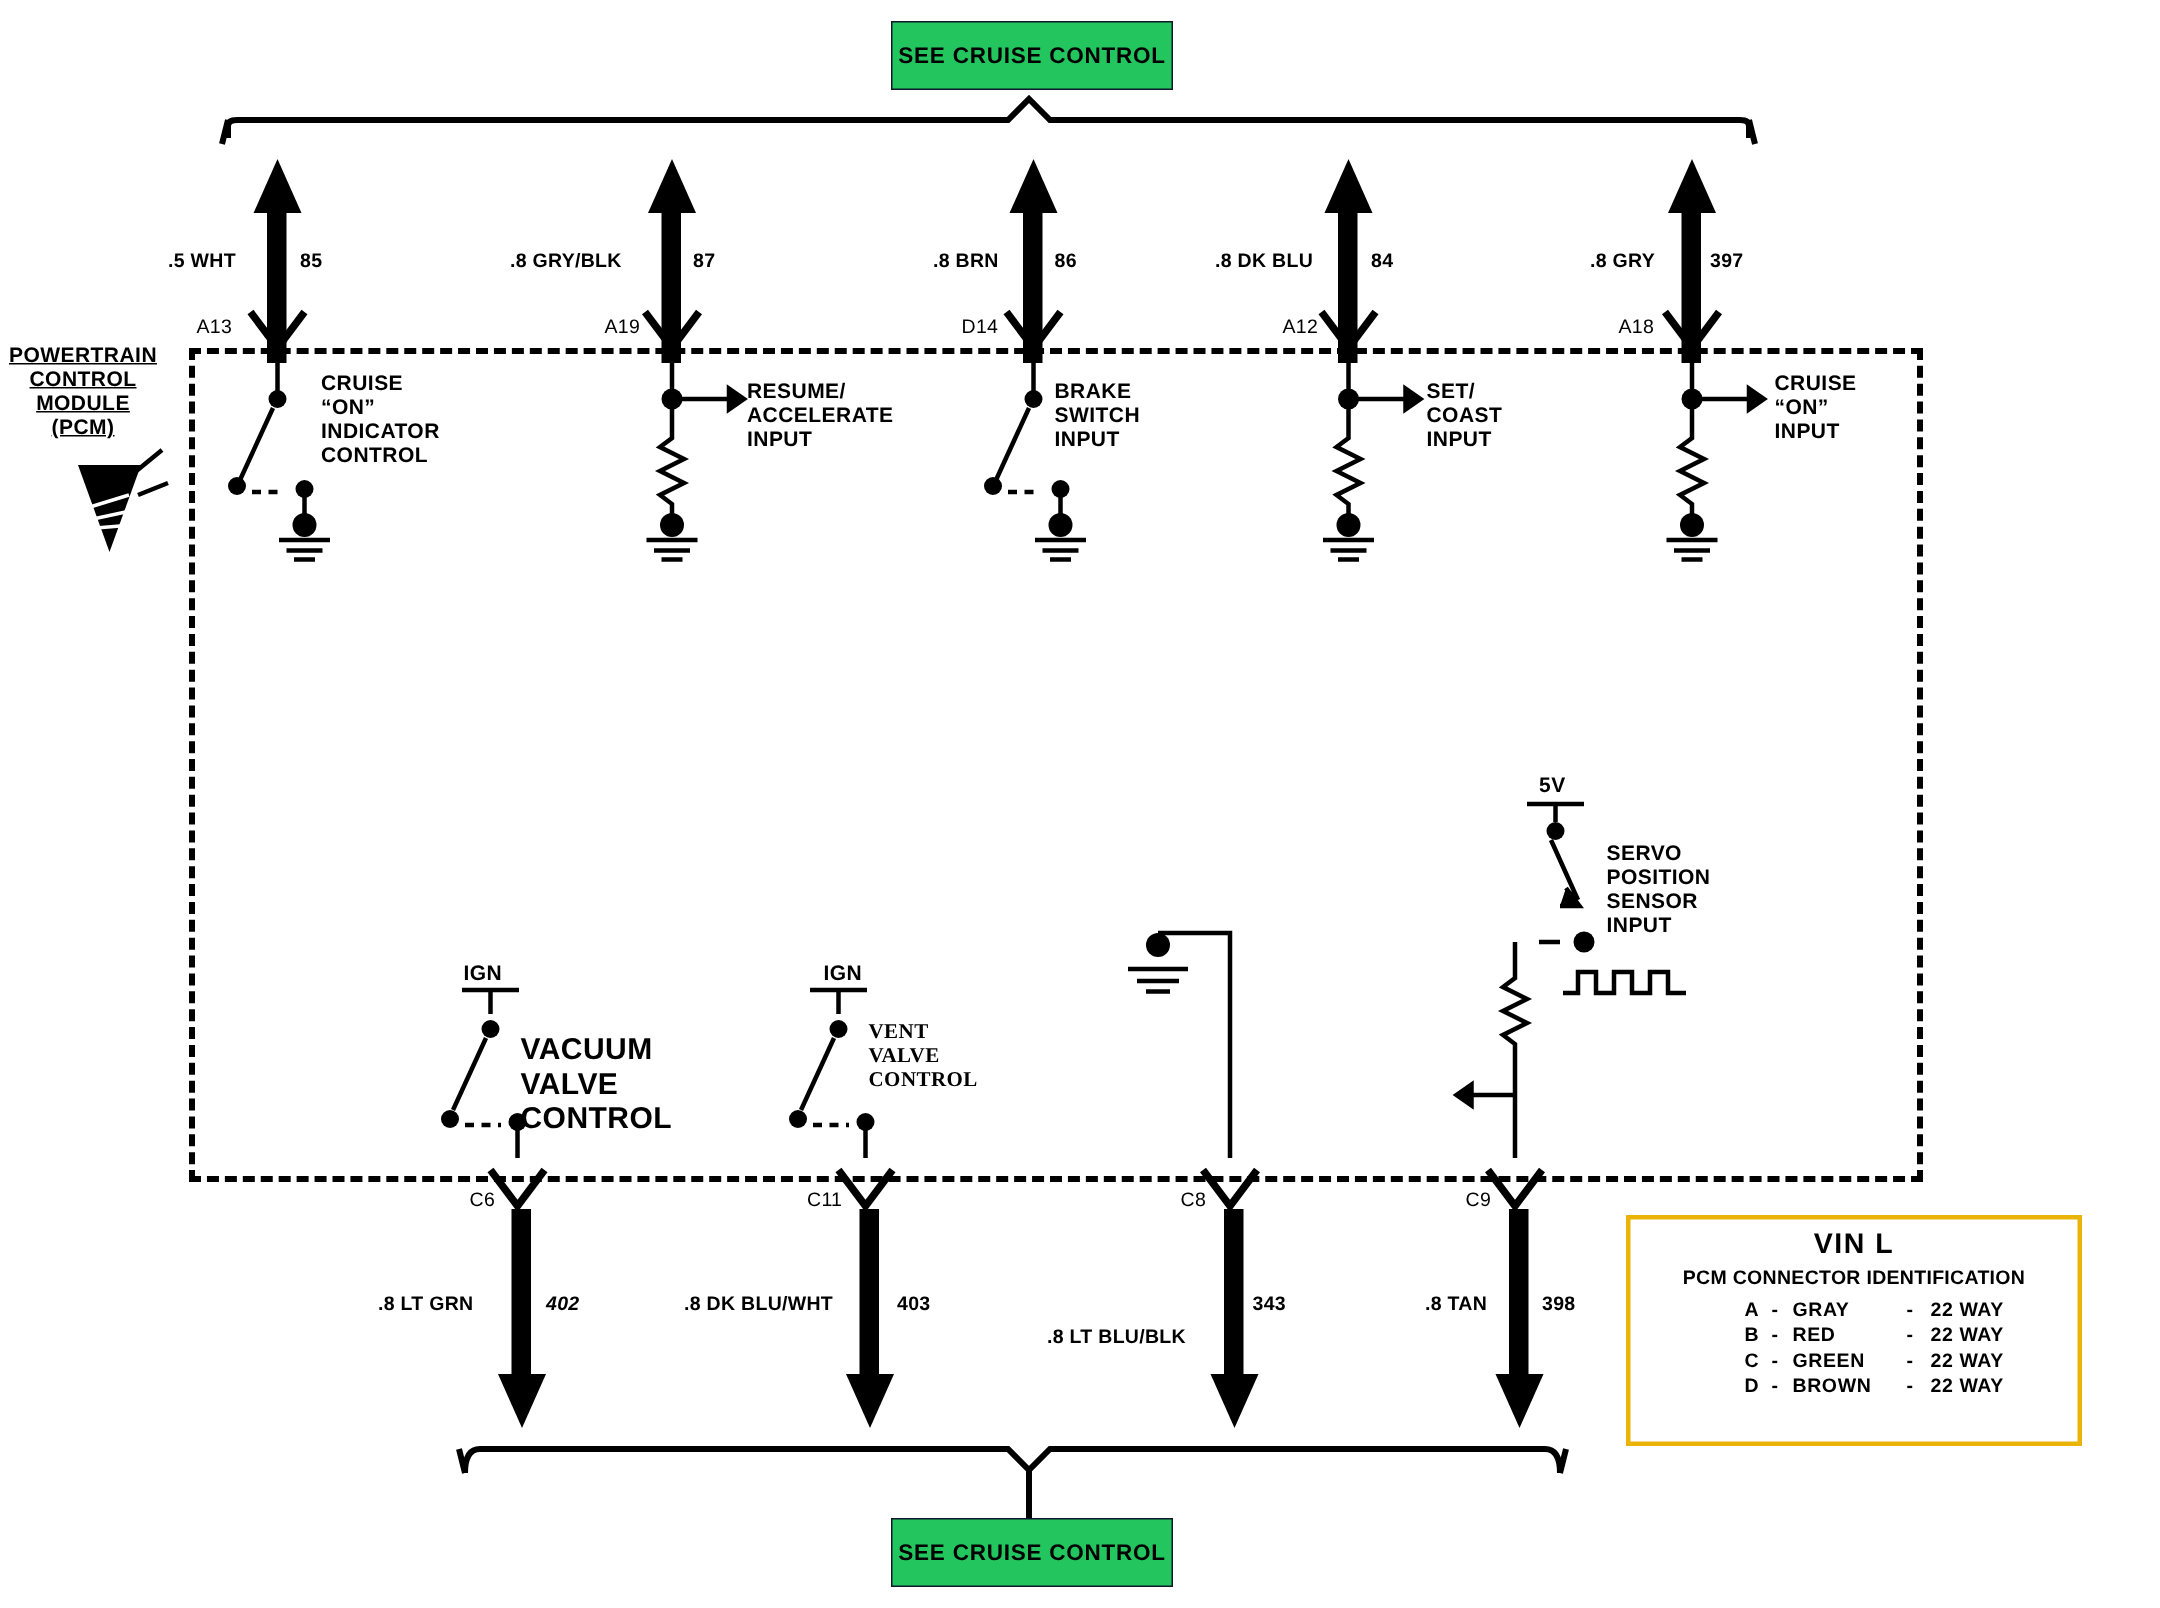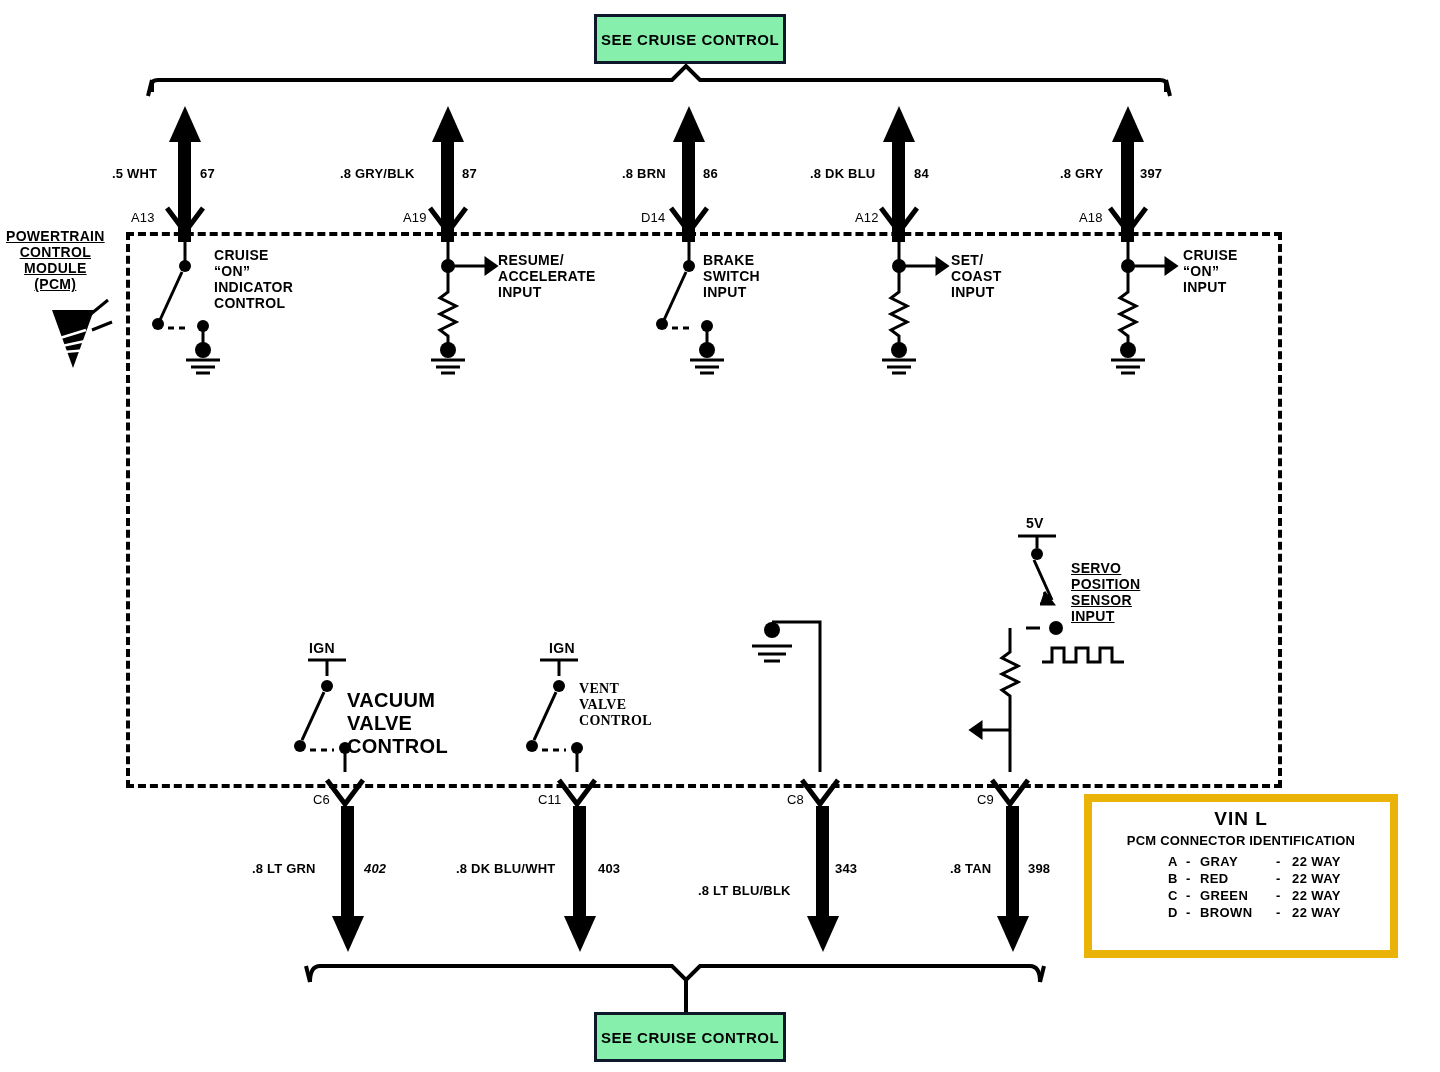--- a/index.html
+++ b/index.html
@@ -1,25 +1,25 @@
 <!DOCTYPE html>
 <html><head>
 <meta charset="utf-8">
 <style>
   html,body{margin:0;padding:0;background:#fff;}
   body{font-family:"Liberation Sans", sans-serif;}
   #sheet{position:relative;width:1440px;height:1072px;background:#fff;overflow:hidden;}
   .abs{position:absolute;}
-  .bx{border:3px solid #0f172a;background:#86efac;display:flex;align-items:center;justify-content:center;text-align:left;font-weight:bold;letter-spacing:.5px;}
+  .bx{border:1px solid #0f172a;background:#22c55e;display:flex;align-items:center;justify-content:center;text-align:left;font-weight:bold;letter-spacing:.5px;}
   .lbl{position:absolute;font-weight:bold;line-height:1.15;white-space:pre;letter-spacing:.3px;}
   .wirelbl{position:absolute;font-weight:bold;font-size:13px;letter-spacing:.2px;white-space:nowrap;}
   .pinlbl{position:absolute;font-weight:normal;font-size:13px;letter-spacing:.2px;}
   .frame{position:absolute;border:4px dashed #000;}
   svg{position:absolute;left:0;top:0;overflow:visible;}
-  .vinbox{position:absolute;border:8px solid #eab308;background:#fff;}
+  .vinbox{position:absolute;border:3px solid #eab308;background:#fff;margin-top:16px;}
   .vintitle{text-align:center;font-weight:bold;font-size:19px;letter-spacing:1px;margin-top:6px;}
   .vinsub{text-align:center;font-weight:bold;font-size:13px;letter-spacing:.2px;margin-top:3px;}
   .vinrow{font-weight:bold;font-size:13px;letter-spacing:.4px;margin:2px 0 0 28px;}
   .vinrow span.c1{display:inline-block;width:18px;}
   .vinrow span.c2{display:inline-block;width:14px;}
   .vinrow span.c3{display:inline-block;width:76px;}
   .vinrow span.c4{display:inline-block;width:16px;}
   .seebox{font-size:15px;}
 </style>
 </head>
@@ -175,21 +175,21 @@
     <div style="width:13px;height:110px;background:#000;margin-left:3px;"></div>
     <div style="width:0;height:0;border-left:16px solid transparent;border-right:16px solid transparent;border-top:36px solid #000;margin-left:-6px;"></div>
   </div>
 
   <div class="lbl" style="left:6px;top:228px;font-size:14px;text-align:center;text-decoration:underline;">POWERTRAIN
 CONTROL
 MODULE
 (PCM)</div>
 
   <div class="wirelbl" style="left:112px;top:166px;">.5 WHT</div>
-  <div class="wirelbl" style="left:200px;top:166px;">67</div>
+  <div class="wirelbl" style="left:200px;top:166px;">85</div>
   <div class="pinlbl" style="left:131px;top:210px;">A13</div>
   <div class="lbl" style="left:214px;top:247px;font-size:14px;">CRUISE
 “ON”
 INDICATOR
 CONTROL</div>
 
   <div class="wirelbl" style="left:340px;top:166px;">.8 GRY/BLK</div>
   <div class="wirelbl" style="left:462px;top:166px;">87</div>
   <div class="pinlbl" style="left:403px;top:210px;">A19</div>
   <div class="lbl" style="left:498px;top:252px;font-size:14px;">RESUME/
@@ -221,21 +221,21 @@
   <div class="lbl" style="left:347px;top:689px;font-size:20px;">VACUUM
 VALVE
 CONTROL</div>
 
   <div class="lbl" style="left:549px;top:640px;font-size:14px;">IGN</div>
   <div class="lbl" style="left:579px;top:681px;font-size:14px;font-family:Liberation Serif, serif;">VENT
 VALVE
 CONTROL</div>
 
   <div class="lbl" style="left:1026px;top:515px;font-size:14px;">5V</div>
-  <div class="lbl" style="left:1071px;top:560px;font-size:14px;text-decoration:underline;">SERVO
+  <div class="lbl" style="left:1071px;top:560px;font-size:14px;">SERVO
 POSITION
 SENSOR
 INPUT</div>
 
   <div class="pinlbl" style="left:313px;top:792px;">C6</div>
   <div class="pinlbl" style="left:538px;top:792px;">C11</div>
   <div class="pinlbl" style="left:787px;top:792px;">C8</div>
   <div class="pinlbl" style="left:977px;top:792px;">C9</div>
 
   <div class="wirelbl" style="left:252px;top:861px;">.8 LT GRN</div>

